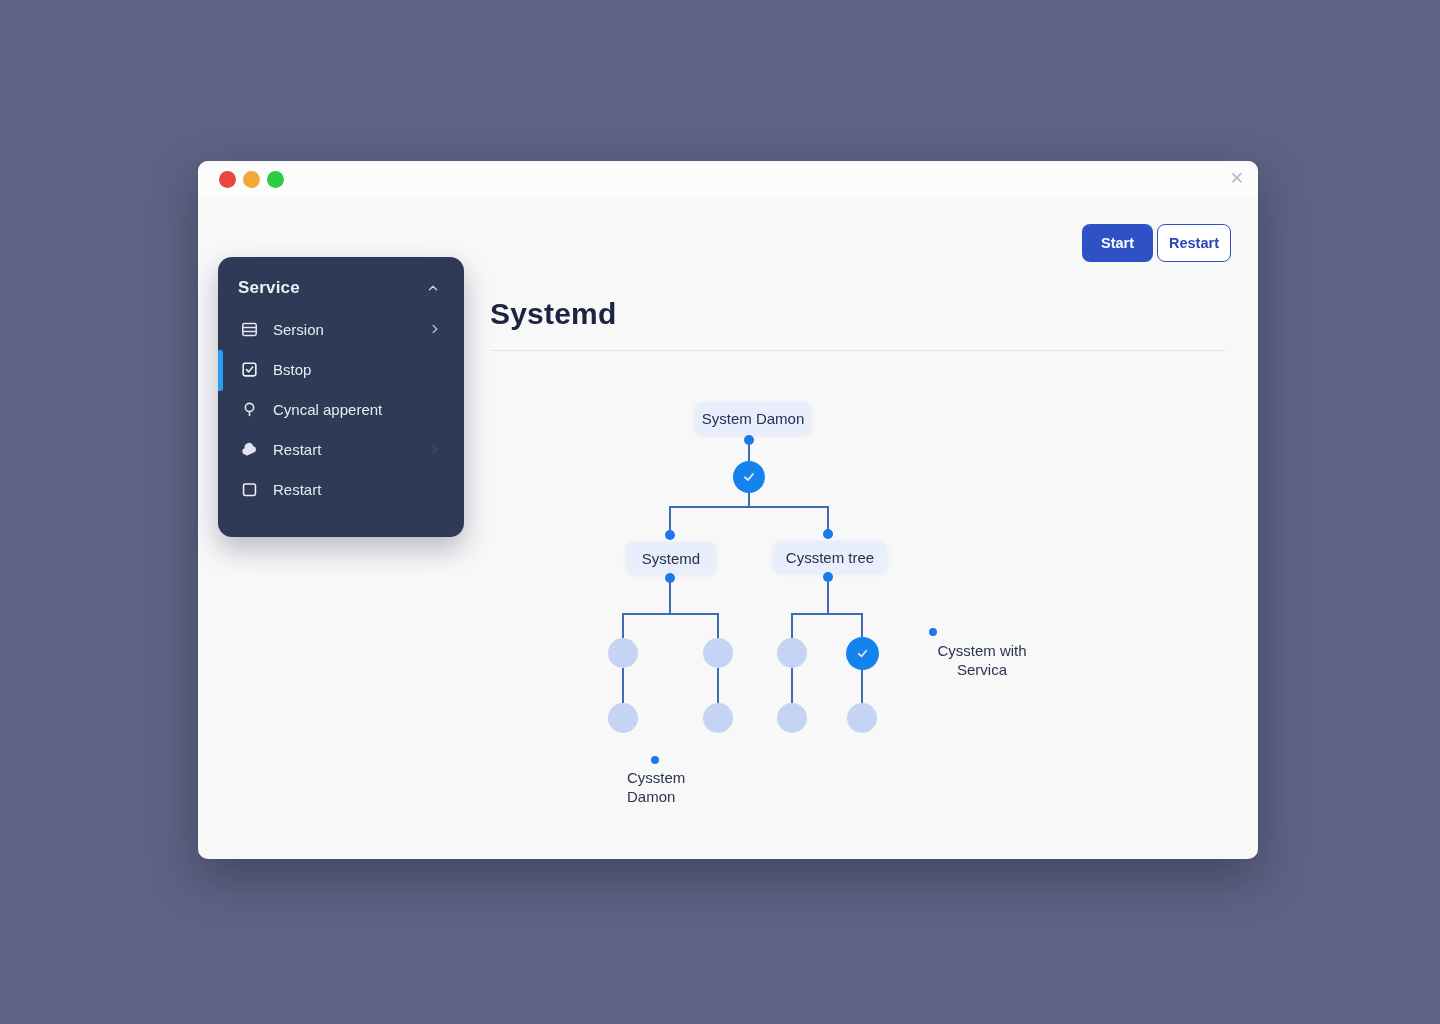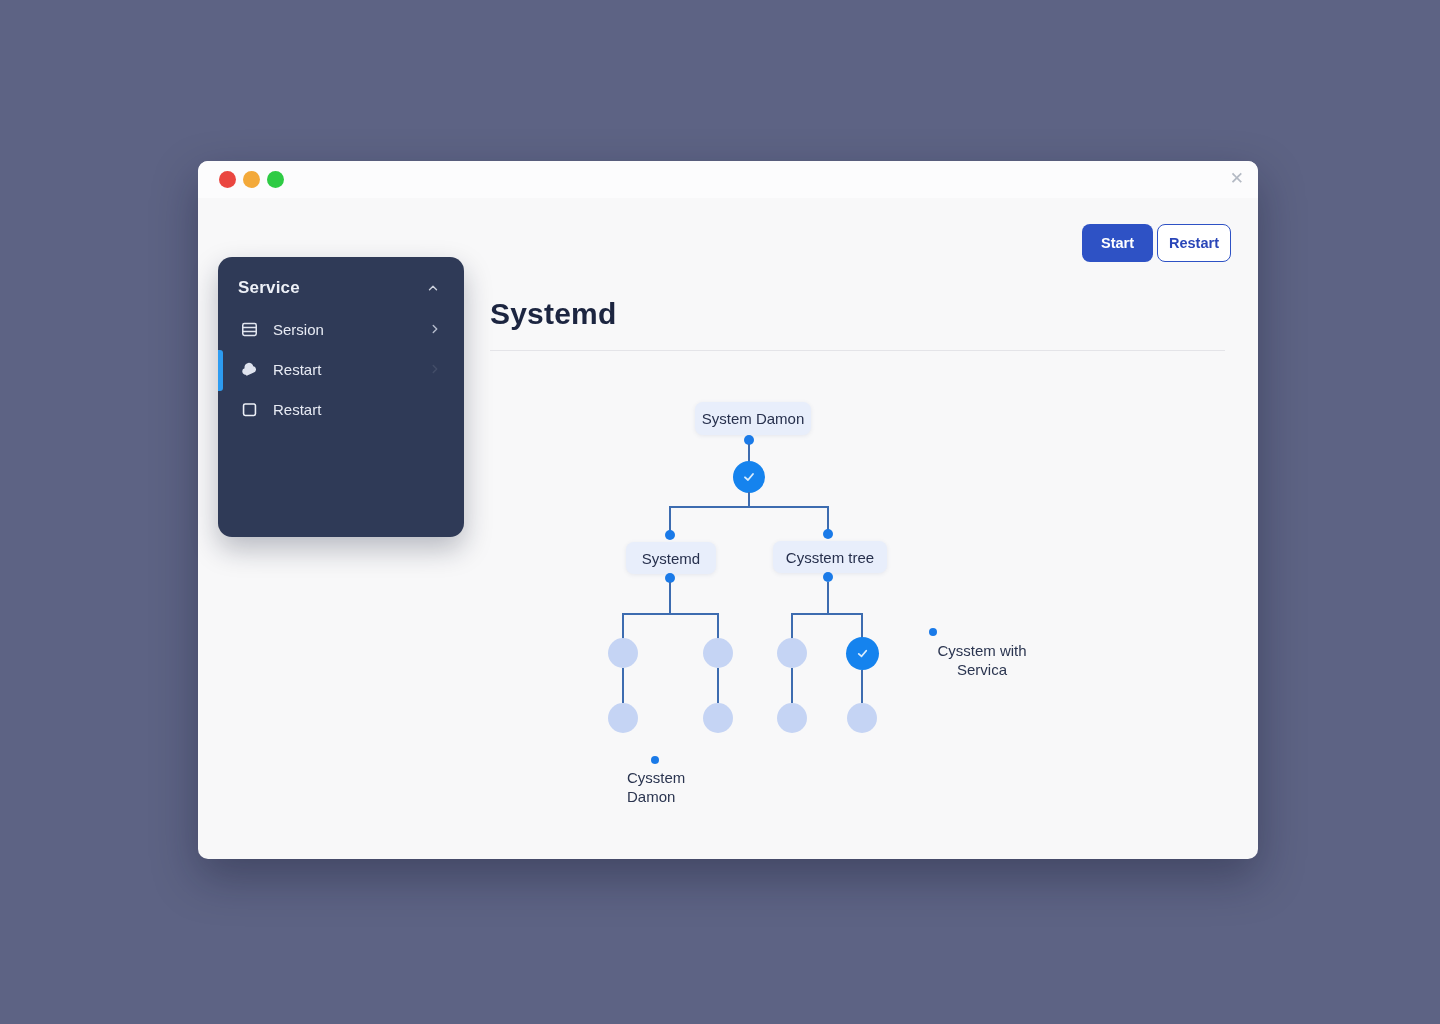--- a/index.html
+++ b/index.html
@@ -126,21 +126,39 @@
             <line x1="3.5" y1="14.6" x2="20.5" y2="14.6"></line>
           </svg>
       </span>
       <span>Sersion</span>
       <span class="spacer"></span>
       <svg class="chev" viewBox="0 0 24 24" fill="none" stroke="#cdd3e2" stroke-width="2.4" stroke-linecap="round" stroke-linejoin="round">
           <polyline points="9 6 15 12 9 18"></polyline>
         </svg>
     </div>
 
-
+    <div class="sb-item">
+      <span class="ico">
+        <svg viewBox="0 0 24 24" fill="none" stroke="#eef1f8" stroke-width="2" stroke-linecap="round" stroke-linejoin="round">
+            <rect x="4" y="4" width="16" height="16" rx="2.5"></rect>
+            <polyline points="8.2 12.2 11 15 16 8.8"></polyline>
+          </svg>
+      </span>
+      <span>Bstop</span>
+    </div>
+
+    <div class="sb-item">
+      <span class="ico">
+        <svg viewBox="0 0 24 24" fill="none" stroke="#e2e6f0" stroke-width="2" stroke-linecap="round">
+            <circle cx="12" cy="9.5" r="5.2"></circle>
+            <line x1="12" y1="15" x2="12" y2="19.5"></line>
+          </svg>
+      </span>
+      <span>Cyncal apperent</span>
+    </div>
 
 
     <div class="sb-item">
       <span class="ico">
         <svg viewBox="0 0 24 24" fill="#dfe3ee">
             <path d="M7 18.5a4.2 4.2 0 0 1-1.2-8.2A5.6 5.6 0 0 1 16.8 8a4 4 0 0 1 0.6 7.8L8.5 20z"></path>
           </svg>
       </span>
       <span>Restart</span>
       <span class="spacer"></span>

